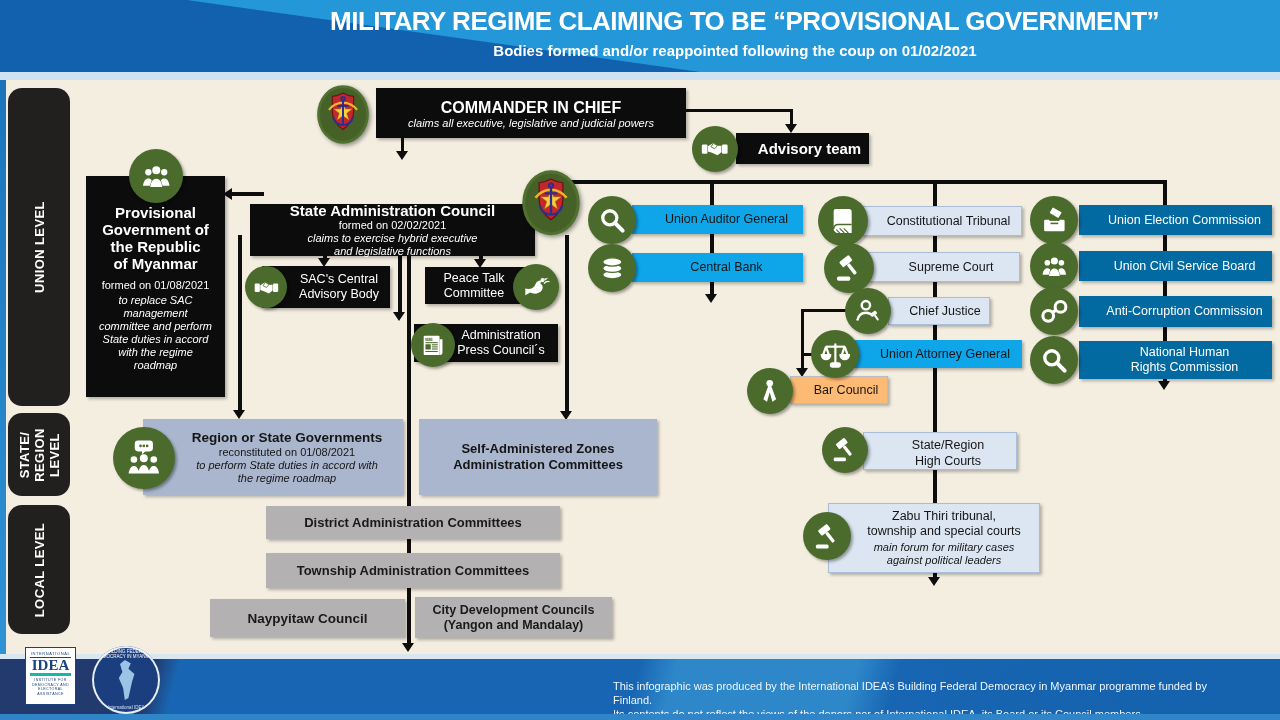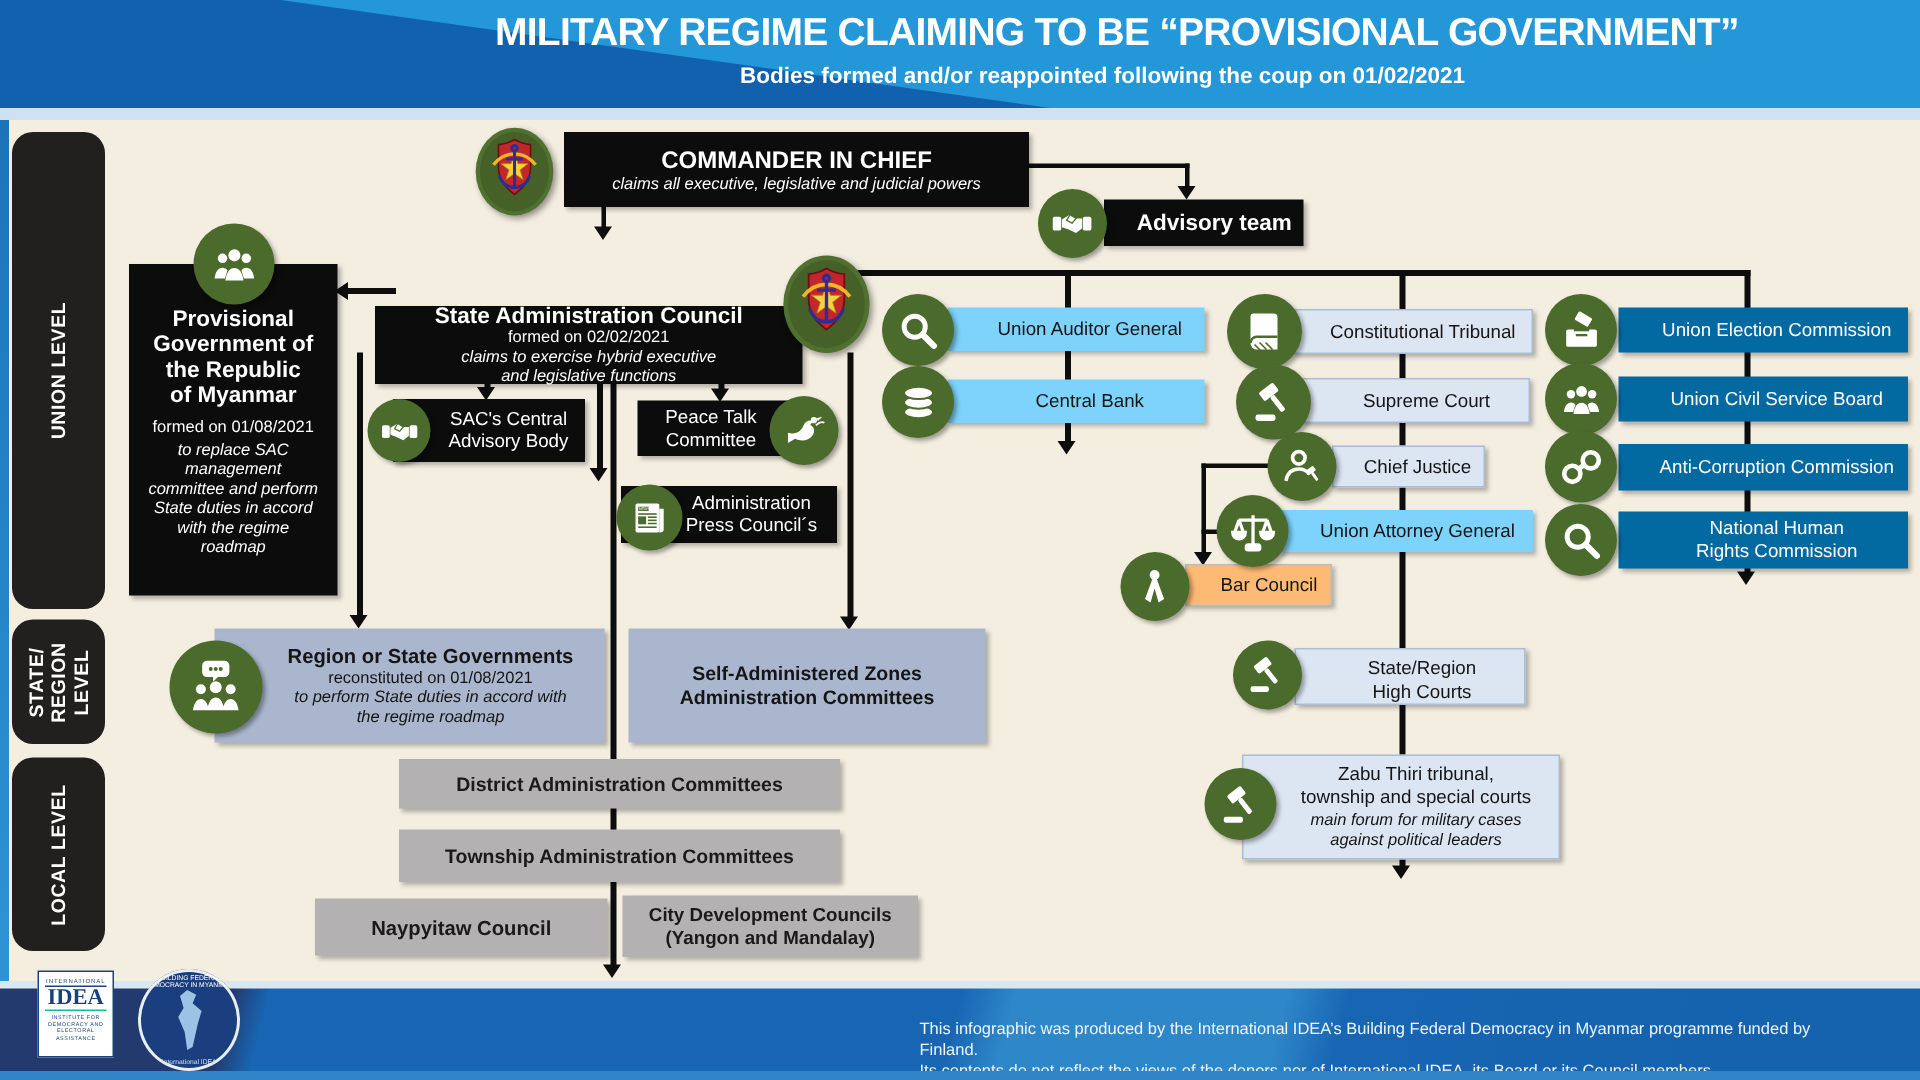--- a/index.html
+++ b/index.html
@@ -17,21 +17,21 @@
   #lstrip{position:absolute;left:0;top:80px;width:6px;height:578px;
     background:linear-gradient(#1b74ba,#2f93d6);}
   
   .rail{position:absolute;left:8px;width:62px;background:#221f1f;border-radius:14px;z-index:2;}
   .rail span{position:absolute;left:50%;top:50%;transform:translate(-50%,-50%) rotate(-90deg);
     color:#fff;font-weight:bold;font-size:13px;letter-spacing:.4px;white-space:pre;text-align:center;line-height:15px;}
   
   .bx{position:absolute;z-index:2;display:flex;flex-direction:column;justify-content:center;
     align-items:center;text-align:center;box-sizing:border-box;box-shadow:2px 2px 3px rgba(0,0,0,.28);}
   .bk{background:#0c0c0c;color:#fff;}
-  .gl{background:#7dd3fc;color:#151515;}
+  .gl{background:#0ea5e9;color:#151515;}
   .bl{background:#dce6f3;border:1px solid #a9bdd6;color:#151515;}
   .dg{background:#0369a1;color:#fff;}
   .bg2{background:#a9b6cd;color:#151515;}
   .gm{background:#b3b1b1;color:#1a1a1a;}
   .wt{background:#fdba74;border:1px solid #b9bcc2;color:#151515;}
   .pre{white-space:pre-line;}
   .fz12{font-size:12.5px;line-height:15px;}
   .fz13b{font-size:13px;font-weight:bold;line-height:16px;}
   
   .ic{position:absolute;z-index:3;border-radius:50%;background:#4a6b2b;
@@ -48,21 +48,21 @@
   #ftr{position:absolute;left:0;top:659px;width:1280px;height:61px;
     background:linear-gradient(105deg,#223a6d 0px,#223a6d 150px,#1866b3 175px,#1866b3 620px,#2e87c9 655px,#2e87c9 830px,#1866b3 870px,#1563ae 1100px);}
   #bstrip{position:absolute;left:0;top:714px;width:1280px;height:6px;background:#2f85c7;z-index:6;}
   #ftxt{position:absolute;left:613px;top:679px;width:632px;color:#eef5fc;font-size:11px;
     line-height:14px;z-index:5;}
   
   #idealogo{position:absolute;left:25px;top:647px;width:49px;height:56px;background:#fff;
     border:1px solid #18427f;z-index:6;text-align:center;color:#18427f;overflow:hidden;}
   #idealogo .a{font-size:4px;letter-spacing:.6px;margin-top:3px;}
   #idealogo .b{font-family:"Liberation Serif","DejaVu Serif",serif;font-size:15px;font-weight:bold;
-    line-height:15px;border-top:1px solid #18427f;border-bottom:1px solid #14b8a6;margin:1px 4px;}
+    line-height:15px;border-top:1px solid #18427f;border-bottom:3px solid #14b8a6;margin:1px 4px;}
   #idealogo .c{font-size:3.6px;letter-spacing:.4px;line-height:4.6px;margin-top:2px;white-space:pre-line;}
   #badge{position:absolute;left:92px;top:646px;width:68px;height:68px;border-radius:50%;
     background:#1b3f7e;z-index:6;overflow:hidden;box-shadow:0 0 0 2px #e8eef6 inset;}
   #badge .map{position:absolute;left:22px;top:14px;width:24px;height:40px;background:#9cc3e5;
     clip-path:polygon(45% 0,70% 8%,60% 22%,85% 35%,75% 55%,60% 95%,45% 100%,38% 70%,20% 45%,35% 30%,25% 10%);}
   #badge .t{position:absolute;left:4px;top:3px;width:60px;font-size:4.5px;color:#fff;text-align:center;}
   #badge .s{position:absolute;left:4px;bottom:4px;width:60px;font-size:4.5px;color:#cfe0f2;text-align:center;}
   
   .cic-t{font-size:16px;font-weight:bold;line-height:19px;}
   .cic-n{font-size:11px;font-style:italic;}

